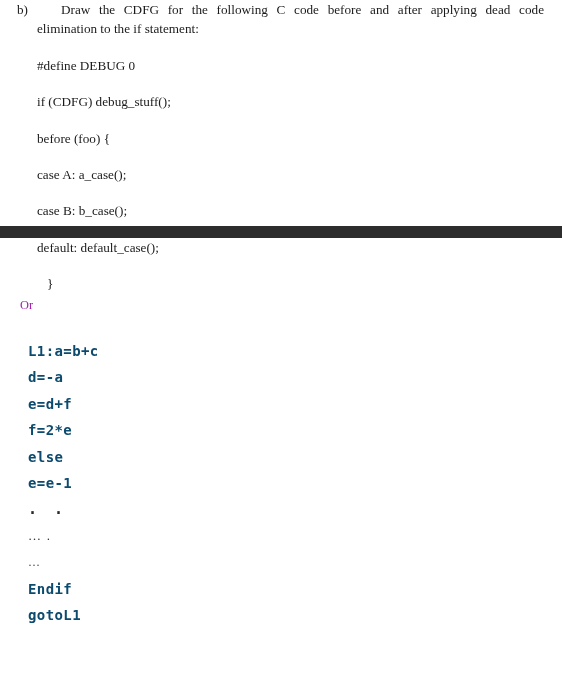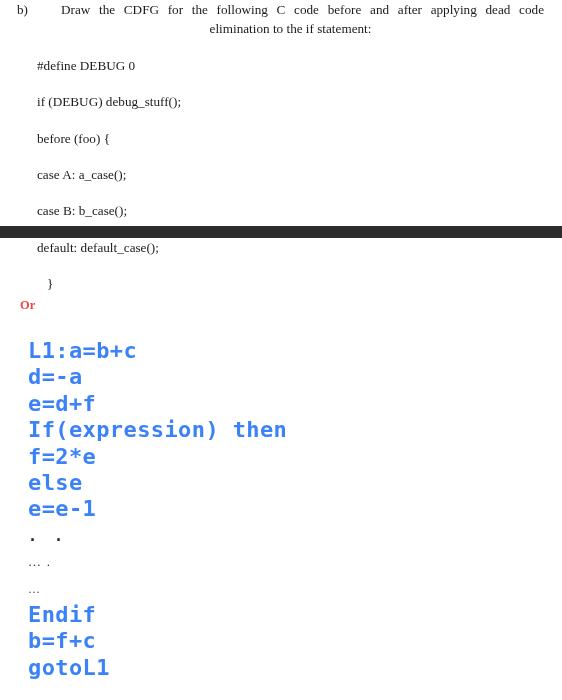--- a/index.html
+++ b/index.html
@@ -49,21 +49,20 @@
     text-align-last: justify;
     color: #1a1a1a;
     white-space: normal;
     margin-left: 24px;
   }
   .q-cont {
     font-size: 13.2px;
     line-height: 19.4px;
     color: #1a1a1a;
     white-space: pre;
-    text-align: center;
   }
   .code-serif-line {
     font-size: 13.2px;
     line-height: 19.4px;
     color: #1a1a1a;
     white-space: pre;
     margin-top: 17px;
   }
 
   
@@ -76,38 +75,37 @@
     background: #2d2d2d;
   }
 
   
   #or-label {
     position: absolute;
     left: 20px;
     top: 297px;
     font-size: 12.4px;
     line-height: 17px;
-    color: #ef4444;
-    font-weight: bold;
+    color: #a21caf;
   }
 
   
   #pseudocode-block {
     position: absolute;
     left: 28px;
     top: 338px;
     width: 520px;
   }
   .mono-line {
     font-family: "DejaVu Sans Mono", "Liberation Mono", monospace;
     font-weight: bold;
-    font-size: 22px;
+    font-size: 14px;
     line-height: 26.4px;
     letter-spacing: 0.4px;
-    color: #3b82f6;
+    color: #0c4a6e;
     white-space: pre;
     height: 26.4px;
   }
   .mono-line.dots-wide {
     font-size: 15px;
     letter-spacing: 4px;
     color: #2a2a2a;
   }
   .mono-line.dots-mixed {
     font-family: "Liberation Serif", "DejaVu Serif", serif;
@@ -128,42 +126,40 @@
 <body style="background: rgb(255, 255, 255);">
 
 <div id="question-block">
   <div class="q-row">
     <div class="q-marker">b)</div>
     <div class="q-body">
       <div class="q-lead">Draw the CDFG for the following C code before and after applying dead code</div>
       <div class="q-cont">elimination to the if statement:</div>
       <div id="question-code-lines">
           <div class="code-serif-line">#define DEBUG 0</div>
-          <div class="code-serif-line">if (DEBUG) debug_stuff();</div>
+          <div class="code-serif-line">if (CDFG) debug_stuff();</div>
           <div class="code-serif-line">before (foo) {</div>
           <div class="code-serif-line">case A: a_case();</div>
           <div class="code-serif-line">case B: b_case();</div>
           <div class="code-serif-line">default: default_case();</div>
           <div class="code-serif-line">   }</div>
         </div>
     </div>
   </div>
 </div>
 
 <div id="divider-bar" style="background: rgb(45, 45, 45);"></div>
 
 <div id="or-label">Or</div>
 
 <div id="pseudocode-block">
     <div class="mono-line">L1:a=b+c</div>
     <div class="mono-line">d=-a</div>
     <div class="mono-line">e=d+f</div>
-    <div class="mono-line">If(expression) then</div>
     <div class="mono-line">f=2*e</div>
     <div class="mono-line">else</div>
     <div class="mono-line">e=e-1</div>
     <div class="mono-line dots-wide">. .</div>
     <div class="mono-line dots-mixed">… .</div>
     <div class="mono-line dots-small">…</div>
     <div class="mono-line">Endif</div>
-    <div class="mono-line">b=f+c</div>
     <div class="mono-line">gotoL1</div>
   </div>
 
 </body></html>

